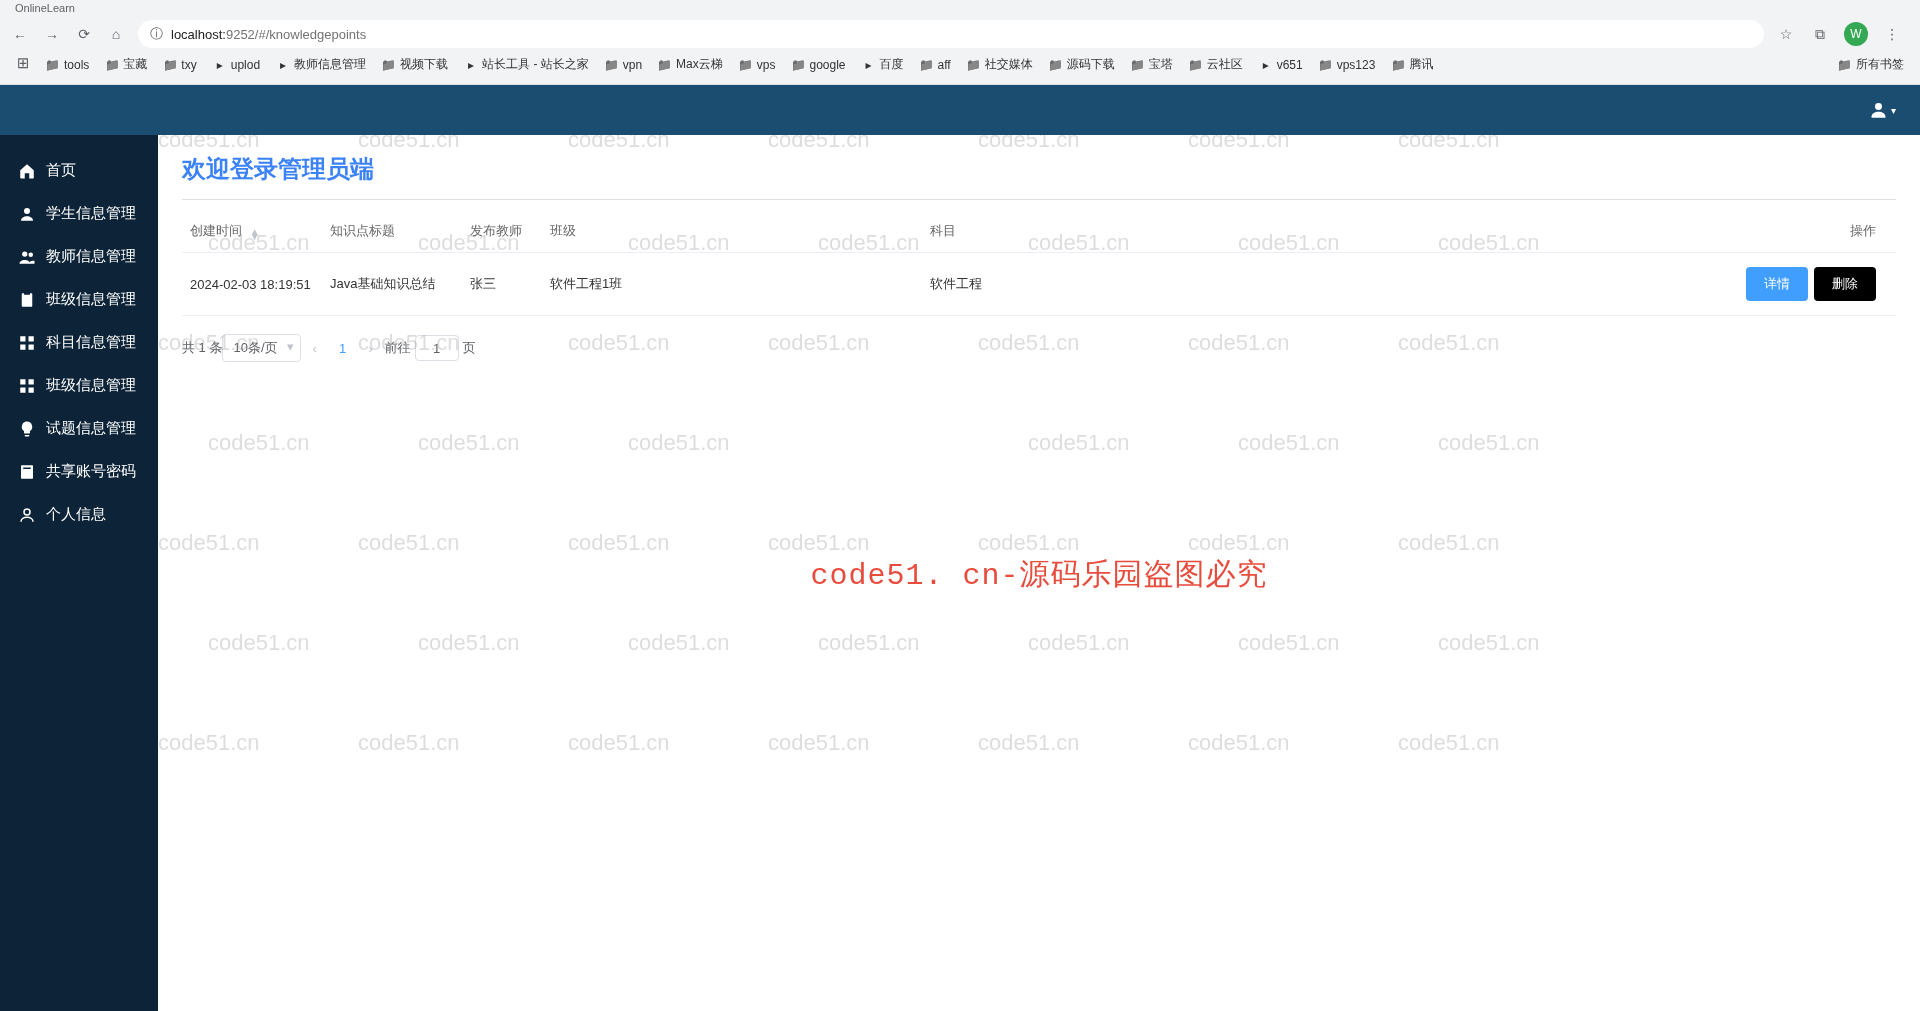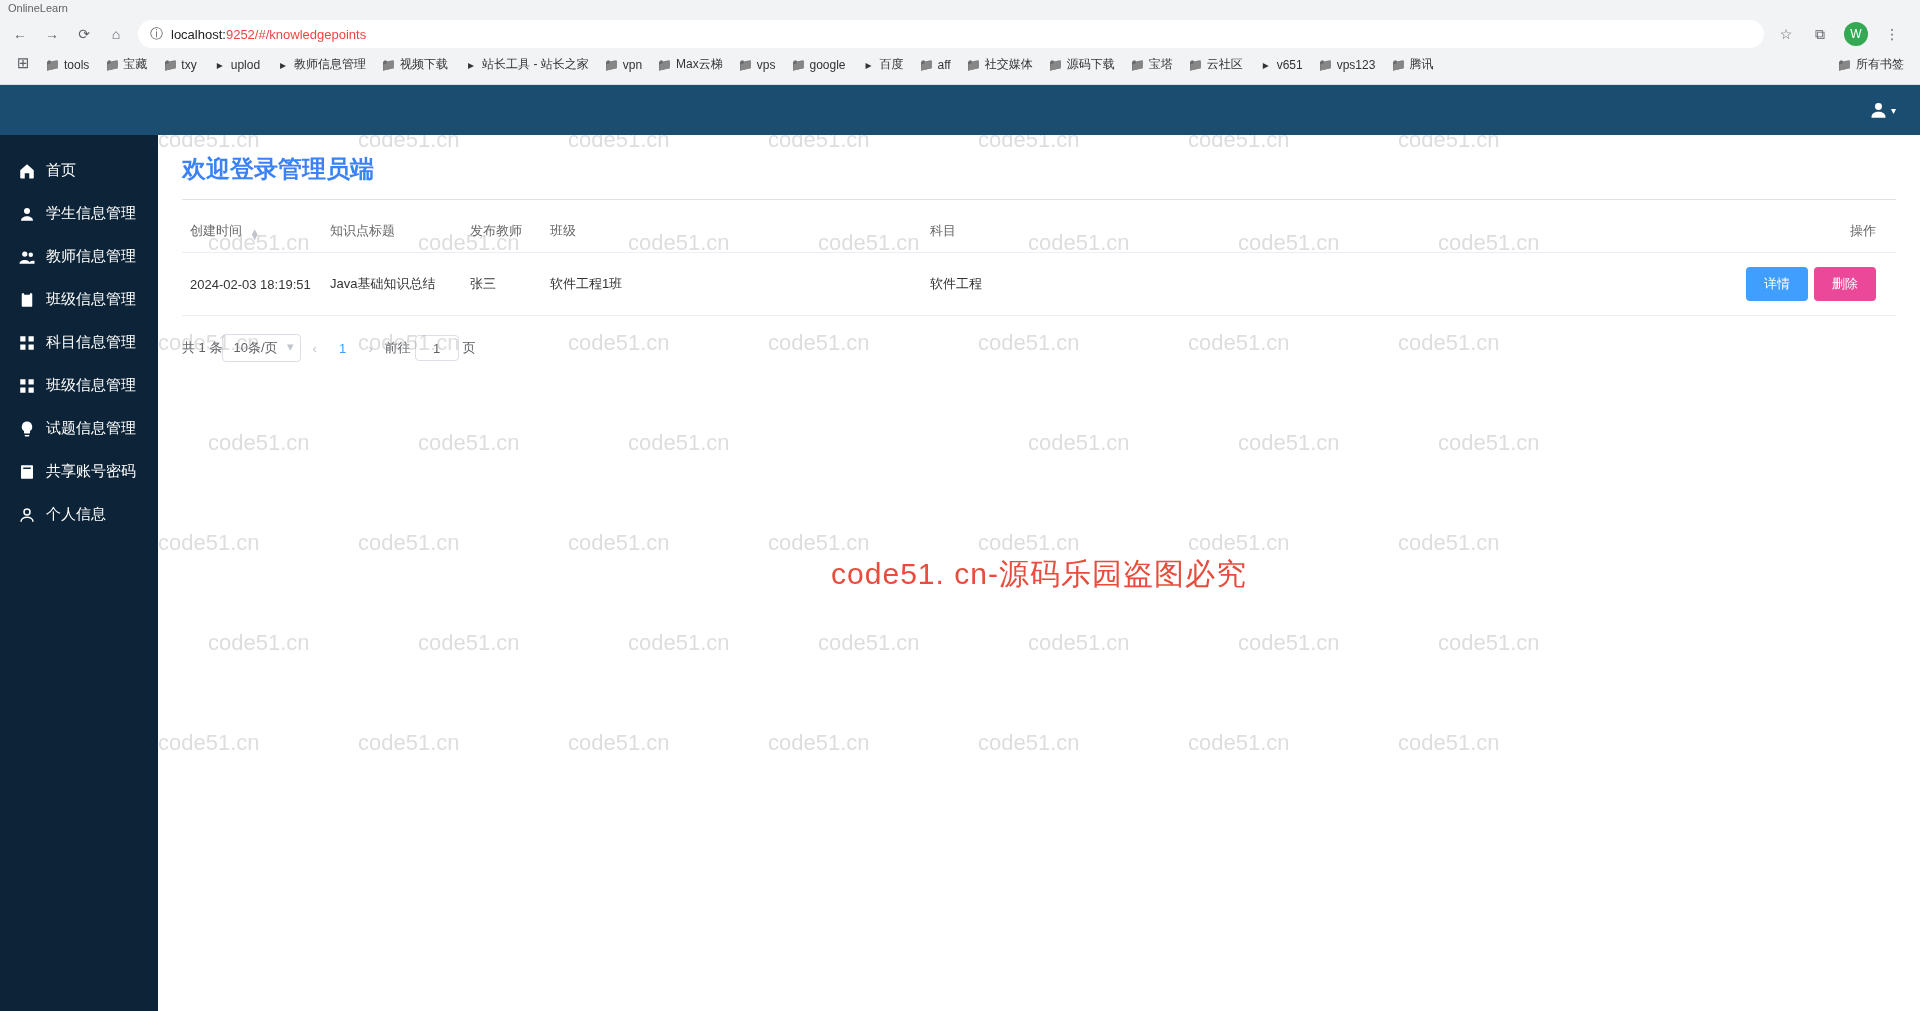--- a/index.html
+++ b/index.html
@@ -1,26 +1,26 @@
 <!DOCTYPE html>
 <html><head>
   <meta charset="utf-8">
   <style>
     * { margin: 0; padding: 0; box-sizing: border-box; }
     body { font-family: "Microsoft YaHei", Arial, sans-serif; font-size: 14px; background: #fff; }
     
     
     .browser-chrome { background: #f1f3f4; border-bottom: 1px solid #dadce0; }
-    .tab-bar { height: 16px; display: flex; align-items: center; padding: 0 8px; font-size: 11px; color: #5f6368; }
+    .tab-bar { height: 16px; display: flex; align-items: center; padding: 0 15px; font-size: 11px; color: #5f6368; }
     .nav-bar { height: 36px; display: flex; align-items: center; padding: 0 10px; gap: 12px; }
     .nav-icon { width: 20px; height: 20px; display: flex; align-items: center; justify-content: center; color: #5f6368; cursor: pointer; }
     .url-bar { flex: 1; height: 28px; background: #fff; border-radius: 14px; display: flex; align-items: center; padding: 0 12px; font-size: 13px; color: #202124; gap: 8px; }
     .url-icon { color: #5f6368; font-size: 13px; }
     .url-host { color: #202124; }
-    .url-path { color: #ef4444; text-align: center; }
+    .url-path { color: #737373; text-align: center; }
     .browser-actions { display: flex; align-items: center; gap: 14px; padding-right: 8px; }
     .avatar-circle { width: 24px; height: 24px; border-radius: 50%; background: #34a853; color: #fff; display: flex; align-items: center; justify-content: center; font-size: 12px; font-weight: 500; }
     
     
     .bookmarks-bar { height: 32px; display: flex; align-items: flex-start; padding: 0 10px; gap: 4px; font-size: 12px; color: #333; overflow: hidden; }
     .bookmark-item { display: flex; align-items: center; gap: 4px; padding: 4px 6px; white-space: nowrap; cursor: pointer; }
     .bookmark-icon { width: 14px; height: 14px; display: inline-flex; align-items: center; justify-content: center; }
     .folder-icon::before { content: "📁"; font-size: 12px; filter: grayscale(1) brightness(0.6); }
     .grid-icon::before { content: "⊞"; font-size: 15px; color: #5f6368; }
     .bookmarks-spacer { flex: 1; }
@@ -44,32 +44,32 @@
     
     .data-table { width: 100%; margin-top: 10px; border-collapse: collapse; }
     .data-table th { text-align: left; font-weight: normal; color: #666; font-size: 13px; padding: 12px 8px; border-bottom: 1px solid #ebeef5; }
     .data-table td { text-align: left; color: #333; font-size: 13px; padding: 14px 8px; border-bottom: 1px solid #ebeef5; }
     .sort-caret { margin-left: 4px; color: #c0c4cc; font-size: 10px; display: inline-flex; flex-direction: column; line-height: 5px; }
     .col-actions { text-align: right !important; padding-right: 20px !important; }
     
     
     .btn { display: inline-block; padding: 8px 18px; border-radius: 4px; font-size: 13px; color: #fff; cursor: pointer; border: none; margin-left: 6px; }
     .btn-primary { background: #409eff; }
-    .btn-danger { background: #ec4899; }
+    .btn-danger { background: #000000; }
     
     
     .pagination { display: flex; align-items: center; margin-top: 18px; font-size: 13px; color: #606266; }
     .page-select { border: 1px solid #dcdfe6; border-radius: 4px; padding: 4px 22px 4px 10px; font-size: 13px; color: #606266; position: relative; }
     .page-select::after { content: "▾"; position: absolute; right: 6px; top: 4px; color: #c0c4cc; }
     .page-arrow { width: 28px; height: 28px; display: flex; align-items: center; justify-content: center; color: #c0c4cc; cursor: pointer; }
     .page-num { width: 28px; height: 28px; display: flex; align-items: center; justify-content: center; color: #409eff; font-weight: 500; cursor: pointer; }
     .page-input { width: 44px; height: 26px; border: 1px solid #dcdfe6; border-radius: 4px; text-align: center; font-size: 13px; color: #606266; margin: 0 4px; }
     
     
-    .watermark-center { position: absolute; top: 50%; left: 50%; transform: translate(-50%, -50%); font-size: 30px; color: #e74c3c; font-weight: 500; pointer-events: none; letter-spacing: 1px; font-family: Liberation Sans, sans-serif; white-space: nowrap; }
+    .watermark-center { position: absolute; top: 50%; left: 50%; transform: translate(-50%, -50%); font-size: 30px; color: #e74c3c; font-weight: 500; pointer-events: none; letter-spacing: 1px; font-family: Liberation Mono, monospace; white-space: nowrap; }
     .watermark-faint { position: absolute; font-size: 22px; color: rgba(120,120,120,0.25); pointer-events: none; white-space: nowrap; }
     
     svg { width: 100%; height: 100%; }
   </style>
 </head>
 <body>
 
 <div class="browser-chrome">
   <div class="tab-bar">
     <span>OnlineLearn</span>

